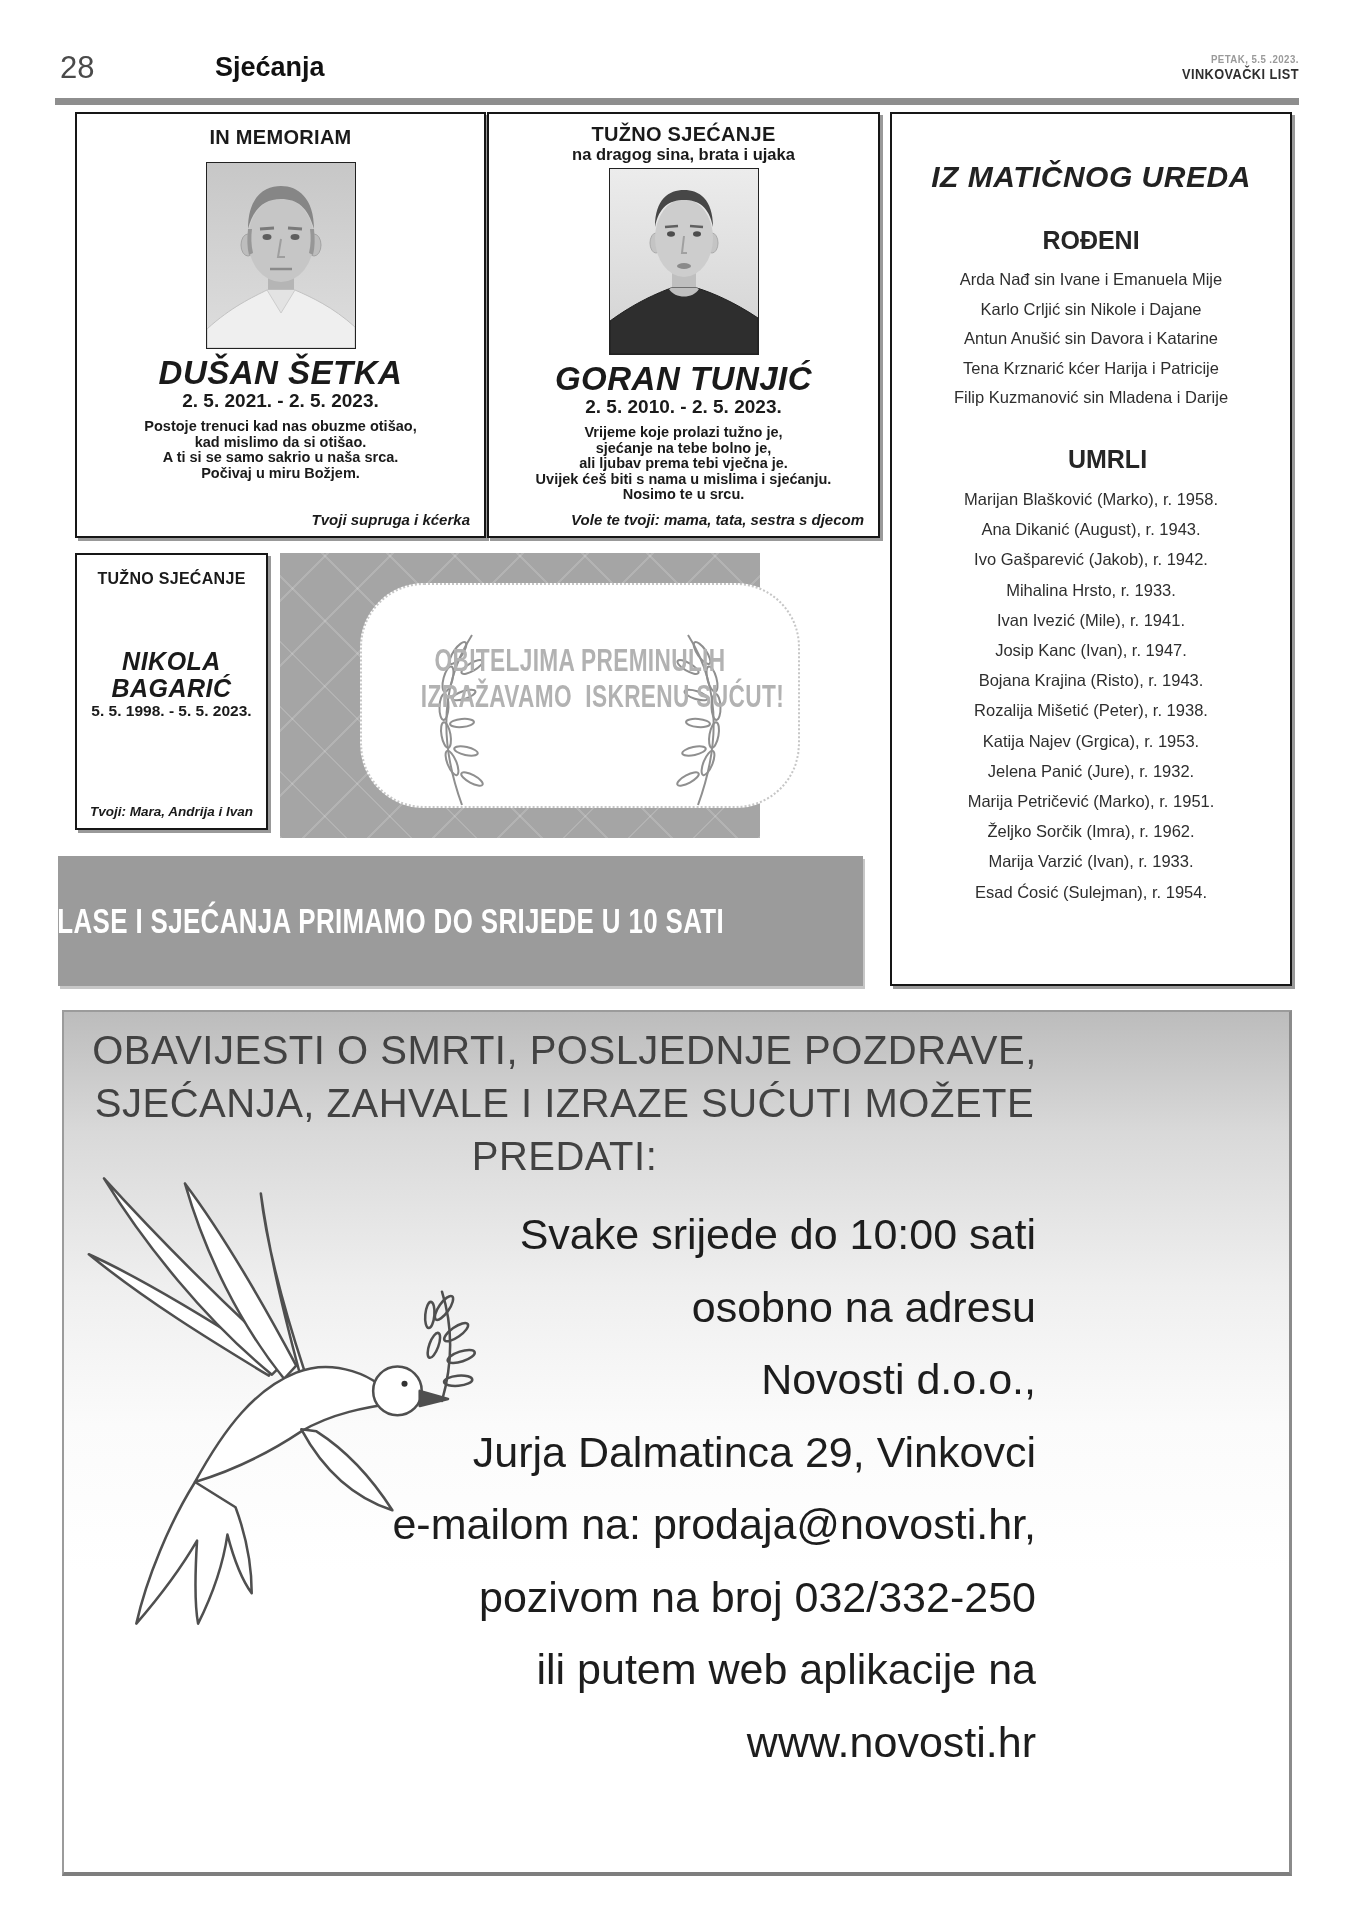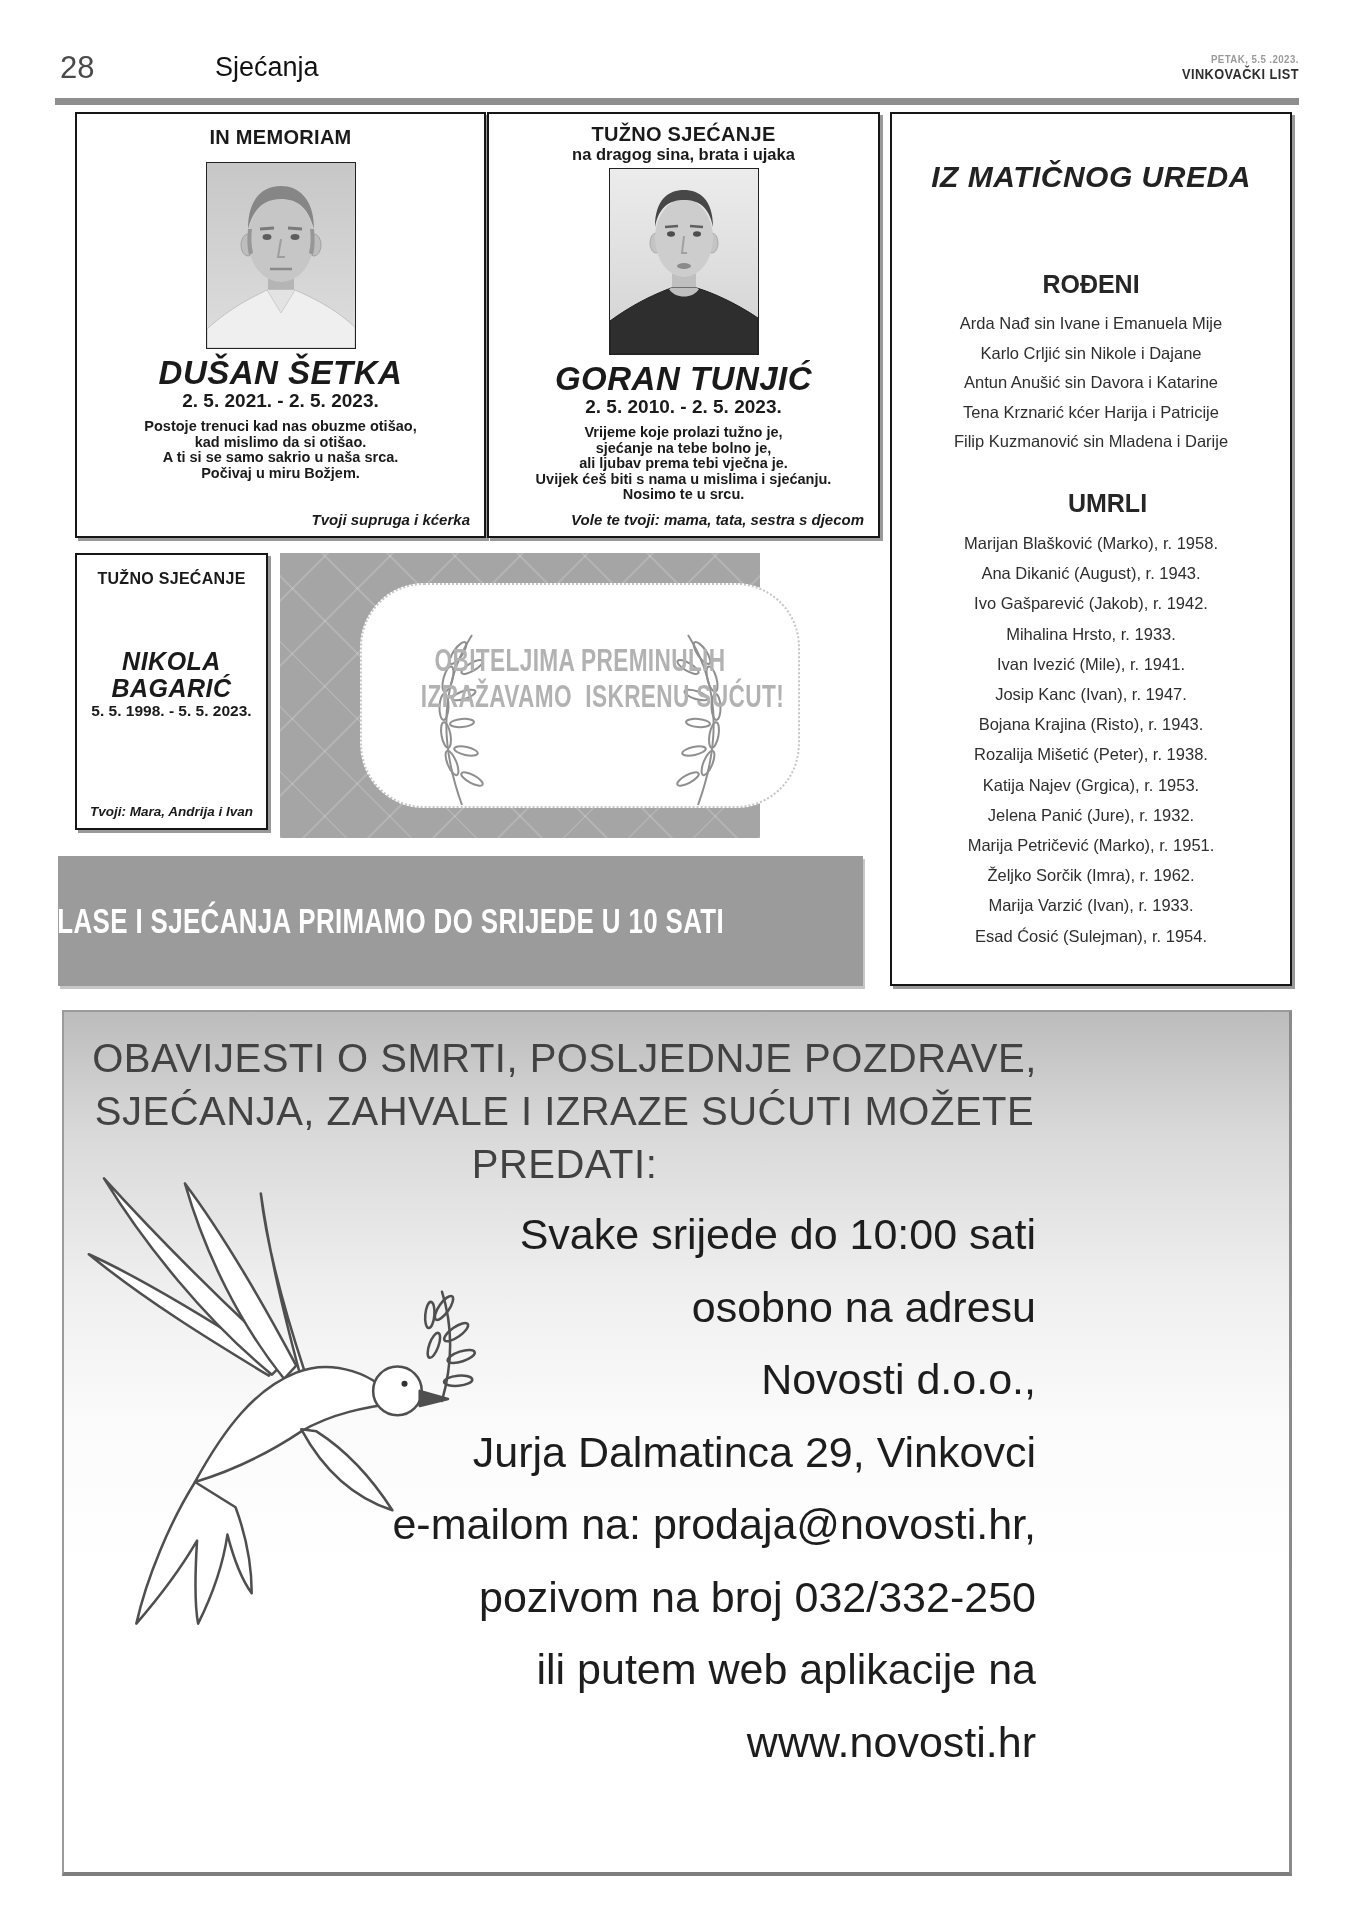--- a/index.html
+++ b/index.html
@@ -2,21 +2,21 @@
 <html style="--rule-gray: #8e8e8e; --banner-gray: #9b9b9b; --box-gray: #a5a5a5;"><head>
 <meta charset="utf-8">
 <style>
   html,body{margin:0;padding:0;background:#e9e9e9;}
   .page{
     position:relative;width:1354px;height:1920px;margin:0 auto;background:#fff;
     font-family:"Liberation Sans","DejaVu Sans",sans-serif;color:#1a1a1a;overflow:hidden;
   }
   
   .pageno{position:absolute;left:60px;top:50px;font-size:31px;color:#4a4a4a;}
-  .section-title{position:absolute;left:215px;top:52px;font-size:27px;font-weight:normal;color:#111;}
+  .section-title{position:absolute;left:215px;top:52px;font-size:27px;font-weight:bold;color:#111;}
   .masthead-block{position:absolute;right:55px;top:52px;text-align:right;transform:scaleX(.88);transform-origin:right top;}
   .dateline{font-size:11px;font-weight:bold;color:#9a9a9a;letter-spacing:.5px;line-height:14px;}
   .masthead{font-size:14.5px;font-weight:bold;color:#2e2e2e;letter-spacing:.5px;line-height:16px;}
   .header-rule{position:absolute;left:55px;top:98px;width:1244px;height:7px;background:var(--rule-gray,#8e8e8e);}
   
   .box{position:absolute;background:#fff;border:2px solid #161616;box-shadow:3px 3px 0 rgba(0,0,0,.40);box-sizing:border-box;text-align:center;}
   #box-dusan{left:75px;top:112px;width:411px;height:426px;}
   #box-goran{left:487px;top:112px;width:393px;height:426px;}
   #box-nikola{left:75px;top:553px;width:193px;height:277px;}
   .mem-header{font-weight:bold;font-size:20px;margin-top:12px;letter-spacing:.3px;line-height:22px;}
@@ -51,32 +51,32 @@
   .laurel.right{right:62px;transform:scaleX(-1);}
   
   .banner{
     position:absolute;left:58px;top:856px;width:805px;height:130px;background:var(--banner-gray,#9b9b9b);
     display:flex;align-items:center;justify-content:flex-end;box-shadow:2px 3px 0 rgba(0,0,0,.22);
   }
   .banner-text{white-space:nowrap;color:#fff;font-weight:bold;font-size:35px;letter-spacing:.5px;transform:scaleX(.74);transform-origin:center;}
   
   #registry{left:890px;top:112px;width:402px;height:874px;text-align:center;}
   .reg-title{margin-top:46px;font-size:30px;font-weight:bold;font-style:italic;letter-spacing:.5px;color:#222;}
-  .reg-heading{margin-top:76px;font-size:25px;font-weight:bold;color:#262626;}
+  .reg-heading{margin-top:32px;font-size:25px;font-weight:bold;color:#262626;}
   .reg-heading.second{margin-top:32px;padding-left:33px;}
   .reg-list{margin-top:10px;font-size:16.5px;color:#2e2e2e;}
   .reg-list>div{line-height:29.6px;}
   #died-list>div{line-height:30.2px;}
   
   .notice{
     position:absolute;left:62px;top:1010px;width:1230px;height:866px;box-sizing:border-box;
     border:2px solid #9b9b9b;border-bottom:4px solid #7e7e7e;border-right:3px solid #8b8b8b;
     background:linear-gradient(180deg,#bcbcbc 0%,#d9d9d9 14%,#efefef 32%,#fbfbfb 48%,#ffffff 65%);
   }
-  .notice-head{padding:20px 230px 0 6px;text-align:center;font-size:40px;line-height:53px;color:#424242;letter-spacing:.5px;}
+  .notice-head{padding:12px 230px 0 6px;text-align:center;font-size:40px;line-height:53px;color:#424242;letter-spacing:.5px;}
   .notice-body{position:absolute;top:186px;right:253px;text-align:right;font-size:43px;line-height:72.5px;color:#1d1d1d;}
   .dove{position:absolute;left:8px;top:136px;width:408px;height:506px;}
 </style>
 </head>
 <body>
 
 <div class="page">
 
   <div class="pageno">28</div>
   <div class="section-title">Sjećanja</div>

